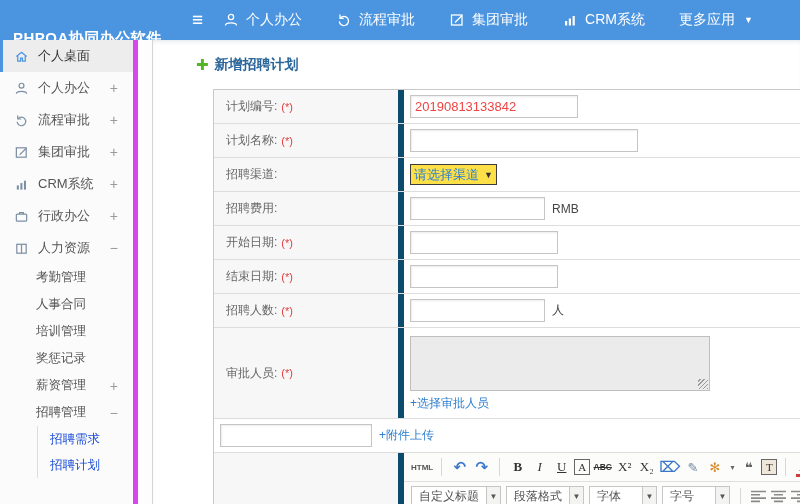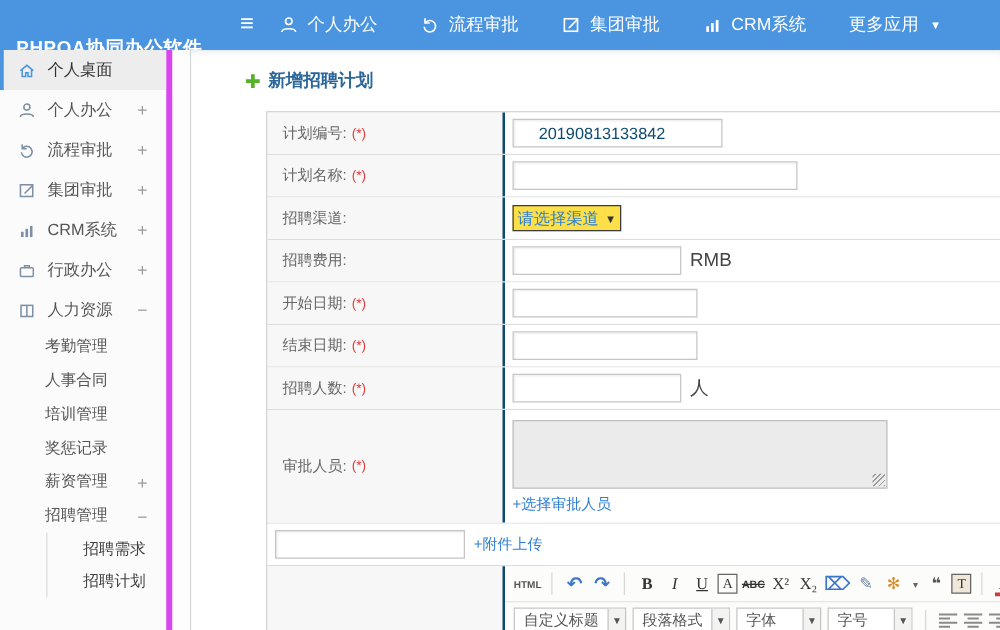--- a/index.html
+++ b/index.html
@@ -23,38 +23,38 @@
 
   
   .s-item { height:32px; display:flex; align-items:center; padding-left:13px; font-size:13px; color:#555; cursor:pointer; }
   .s-item.active { background:#ededed; border-left:3px solid #4a94e0; padding-left:10px; color:#333; }
   .s-item .sicon { width:16px; height:16px; margin-right:9px; color:#7d8fa5; display:flex; align-items:center; justify-content:center; }
   .s-item.active .sicon { color:#4a94e0; }
   .s-toggle { margin-left:auto; margin-right:15px; color:#9a9a9a; font-size:14px; font-weight:400; }
   .s-sub { height:27px; display:flex; align-items:center; padding-left:36px; font-size:12.5px; color:#555; cursor:pointer; }
   .s-sub .s-toggle { margin-right:15px; }
   .s-tree { border-left:1px solid #ddd; margin-left:37px; }
-  .s-sub2 { height:26px; display:flex; align-items:center; padding-left:12px; font-size:12.5px; color:#404040; cursor:pointer;justify-content:center; }
+  .s-sub2 { height:26px; display:flex; align-items:center; padding-left:12px; font-size:12.5px; color:#1d4ed8; cursor:pointer; }
 
   
   .page-title { display:flex; align-items:center; gap:6px; margin:6px 0 0 -17px; font-size:14px; font-weight:bold; color:#2b669a; }
   .plus-icon { color:#54b327; font-size:15px; font-weight:bold; }
 
   
   .ftable { margin-top:15px; width:660px; border:1px solid #c9c9c9; font-size:12px; }
   .frow { display:flex; border-bottom:1px solid #ddd; min-height:34px; }
   .frow:last-child { border-bottom:none; }
-  .flabel { width:190px; flex:none; background:#f7f7f8; border-right:2px solid #0c4a6e; display:flex; align-items:center; padding-left:12px; color:#666; gap:4px; }
+  .flabel { width:190px; flex:none; background:#f7f7f8; border-right:6px solid #0c4a6e; display:flex; align-items:center; padding-left:12px; color:#666; gap:4px; }
   .req { color:#e23b3b; font-style:normal; font-size:11px; }
   .fvalue { flex:1; display:flex; align-items:center; padding-left:6px; color:#444; gap:7px; background:#fff; }
-  .tinput { height:23px; border:1px solid #c5c5c5; box-shadow:inset 1px 1px 2px #ededed; font-size:13px; color:#0c4a6e; padding:0 20px; font-family:inherit; }
+  .tinput { height:23px; border:1px solid #c5c5c5; box-shadow:inset 1px 1px 2px #ededed; font-size:13px; color:#ef4444; padding:0 4px; font-family:inherit; }
   .w168{width:168px} .w228{width:228px} .w135{width:135px} .w148{width:148px} .w152{width:152px}
   .sel { display:inline-flex; align-items:center; gap:5px; border:1px solid #3c3c3c; height:21px; padding:0 3px 0 3px; color:#2e7fd0; font-size:13px; cursor:pointer; background:#fde047; }
   .sel .sel-caret { color:#333; font-size:9px; }
-  .suffix { color:#444; font-size:15px; }
+  .suffix { color:#444; font-size:12px; }
   .col { flex-direction:column; align-items:flex-start; justify-content:center; padding:8px 0 6px 6px; gap:4px; }
   .tarea { width:300px; height:55px; background:#ebebeb; border:1px solid #bfbfbf; position:relative; }
   .tarea::after { content:""; position:absolute; right:1px; bottom:1px; width:10px; height:10px;
       background:repeating-linear-gradient(-45deg,#9a9a9a 0 1px,transparent 1px 3px); }
   .flink { color:#2e7fd0; font-size:12px; text-decoration:none; cursor:pointer; }
 
   
   .frow.editor { min-height:66px; }
   .frow.editor .fvalue { display:block; padding:0; }
   .etb { height:29px; display:flex; align-items:center; padding-left:7px; background:#fcfcfb; border-bottom:1px solid #e0e0e0; gap:3px; white-space:nowrap; }

